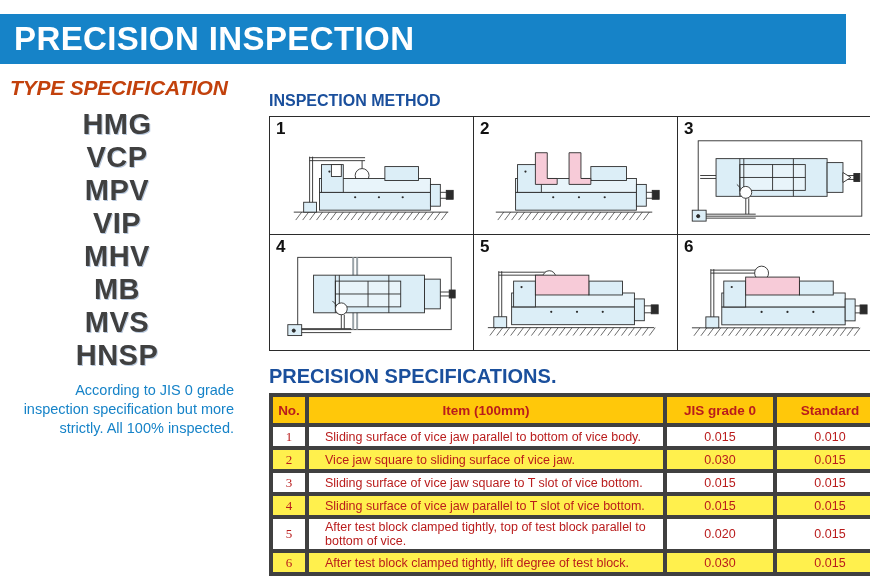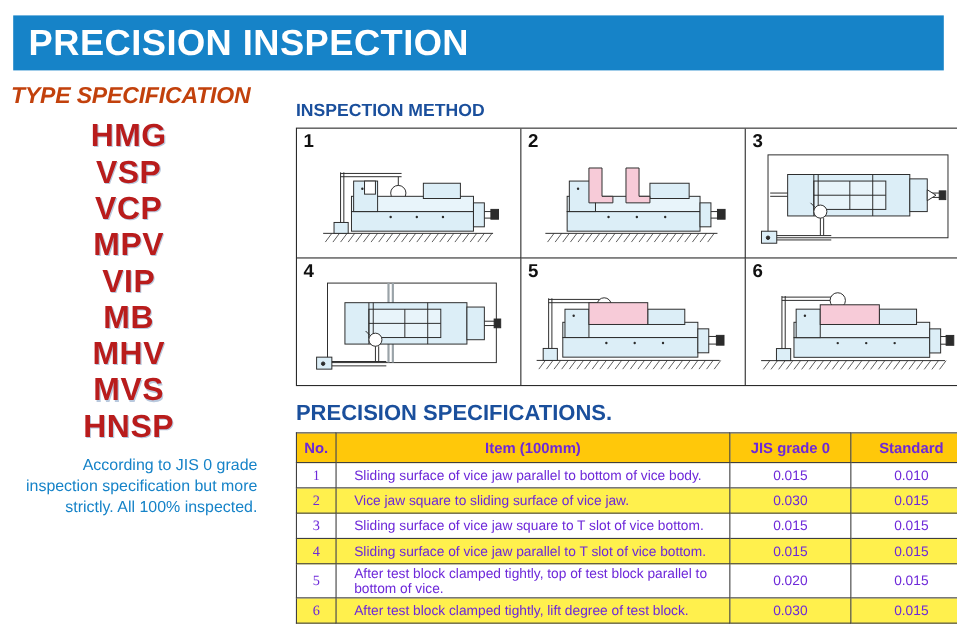--- a/index.html
+++ b/index.html
@@ -1,31 +1,31 @@
 <!DOCTYPE html>
 <html><head>
 <meta charset="utf-8">
 <style>
   html,body{margin:0;padding:0;background:#fff;}
   body{width:870px;height:584px;overflow:hidden;
        font-family:"Liberation Sans",sans-serif;}
   .page{position:relative;width:870px;height:584px;}
 
   
-  .banner{position:absolute;left:12px;top:14px;width:846px;height:50px;
+  .banner{position:absolute;left:0;top:14px;width:846px;height:50px;
           background:#1683C8;display:flex;align-items:center;}
   .banner-title{color:#fff;font-size:33px;font-weight:bold;letter-spacing:.4px;
                 padding-left:14px;font-family:"Liberation Sans",sans-serif;}
 
   
   .left-col{position:absolute;left:0;top:76px;width:248px;}
   .type-spec-title{color:#c2410c;font-size:21px;font-weight:bold;font-style:italic;
                    padding-left:10px;letter-spacing:-.2px;}
   .type-list{margin-top:8px;text-align:center;padding-right:14px;}
-  .type-item{color:#b91c1c;font-size:29px;font-weight:bold;line-height:33px;
+  .type-item{color:#404040;font-size:29px;font-weight:bold;line-height:33px;
              text-shadow:1px 1px 0 #b9c9de;letter-spacing:.5px;}
   .note{margin-top:9px;color:#1683C8;font-size:14.5px;line-height:19px;
         text-align:right;padding:0 14px 0 16px;}
 
   
   .right-col{position:absolute;left:269px;top:92px;width:616px;}
   .sec-title{color:#1A4F9C;font-size:16px;font-weight:bold;margin-bottom:6px;}
 
   
   .panel-grid{display:grid;grid-template-columns:repeat(3,1fr);
@@ -36,21 +36,21 @@
   .panel:nth-child(3n){border-right:none;}
   .panel:nth-child(n+4){border-bottom:none;}
   .panel-num{position:absolute;left:6px;top:2px;font-size:17px;font-weight:bold;
              color:#111;z-index:3;}
   .panel svg{position:absolute;left:0;top:0;width:100%;height:100%;}
 
   
   .tbl-title{color:#1A4F9C;font-size:20px;font-weight:bold;margin:14px 0 5px 0;}
   table{border-collapse:collapse;width:614px;table-layout:fixed;
         border:1.4px solid #3a3a3a;}
-  th,td{border:1px solid #404040;font-size:12.5px;color:#6d28d9;}
+  th,td{border:4px solid #404040;font-size:12.5px;color:#b91c1c;}
   thead th{background:#FFC80A;font-weight:bold;text-align:center;height:24px;
            font-size:13.5px;}
   .c-no{width:36px;}
   .c-item{width:calc(614px - 36px - 110px - 110px);}
   .c-jis{width:110px;}
   .c-std{width:110px;}
   tbody tr{height:23px;}
   tbody tr.alt{background:#FFF04D;}
   td.no{text-align:center;font-family:"Liberation Serif",serif;font-size:13px;}
   td.item{text-align:left;padding-left:16px;}
@@ -63,26 +63,25 @@
 
   <div class="banner">
     <div class="banner-title">PRECISION INSPECTION</div>
   </div>
 
   <div class="left-col">
     <div class="type-spec-title">TYPE SPECIFICATION</div>
 
     <div class="type-list">
       <div class="type-item">HMG</div>
-      <div class="type-item">VSP</div>
       <div class="type-item">VCP</div>
       <div class="type-item">MPV</div>
       <div class="type-item">VIP</div>
+      <div class="type-item">MHV</div>
       <div class="type-item">MB</div>
-      <div class="type-item">MHV</div>
       <div class="type-item">MVS</div>
       <div class="type-item">HNSP</div>
     </div>
 
     <div class="note">According to JIS 0 grade inspection specification but more strictly. All 100% inspected.</div>
   </div>
 
   <div class="right-col">
 
     <div class="sec-title">INSPECTION METHOD</div>

